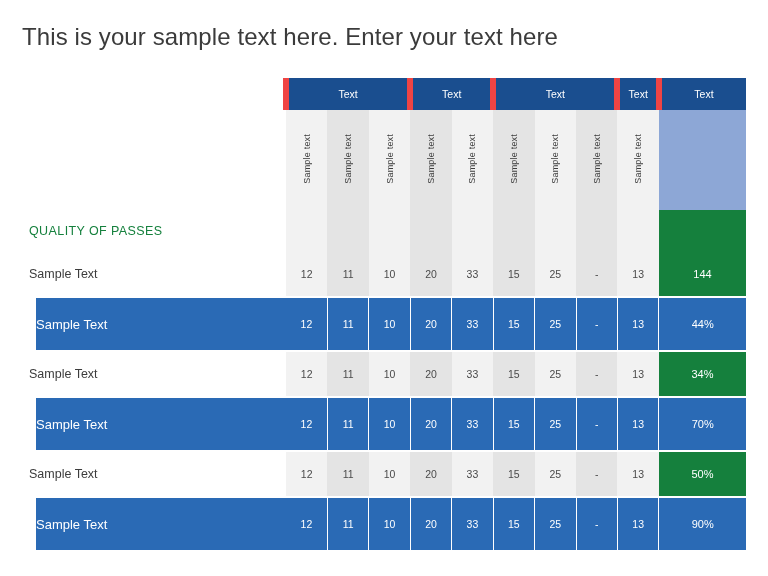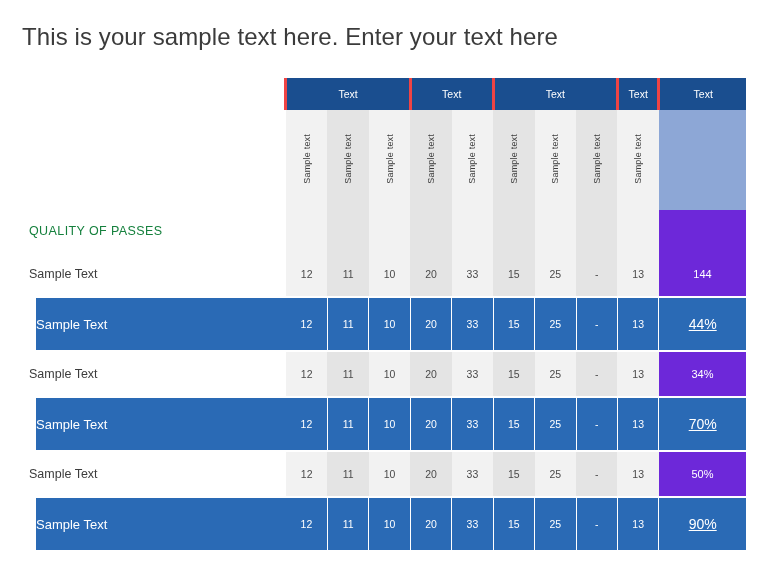--- a/index.html
+++ b/index.html
@@ -57,21 +57,21 @@
   
   .grp-spacer { background: #ffffff; }
   .grp {
     background: #1a4e8f;
     color: #ffffff;
     font-size: 10.5px;
     font-weight: 700;
     text-align: center;
     height: 32px;
     border-right: 2px solid #ffffff;
-    border-left: 3px solid #ef4444;
+    border-left: 6px solid #ef4444;
   }
   .grp.last { border-right: none; }
 
   
   .vhead-row td { height: 100px; }
   .vhead {
     text-align: center;
     font-size: 9px;
     font-weight: 700;
     color: #3c3c3c;
@@ -108,21 +108,21 @@
     background: #ffffff;
   }
   .cell {
     text-align: center;
     font-size: 10.5px;
     color: #4a4a4a;
   }
   .cell.shade-a { background: #f2f2f2; }
   .cell.shade-b { background: #e4e4e4; }
   .cell.total {
-    background: #6d28d9;
+    background: #15803d;
     color: #ffffff;
     font-size: 11px;
     margin-left: 6px;
   }
 
   
   .row-hl td { height: 52px; }
   .hl-label {
     background: #2a6ab5;
     color: #ffffff;
@@ -138,23 +138,22 @@
     color: #ffffff;
     text-align: center;
     font-size: 10.5px;
     font-weight: 700;
     border-top: 2px solid #ffffff;
     border-bottom: 2px solid #ffffff;
     border-right: 1px solid #ffffff;
   }
   .hl-cell.total {
     background: #2a6ab5;
-    font-size: 14px;
+    font-size: 11px;
     border-right: none;
-    text-decoration: underline;
   }
 </style>
 </head>
 <body>
 
 <div class="slide-title">This is your sample text here. Enter your text here</div>
 
 <div class="table-wrap">
   <table class="matrix">
     <colgroup>

